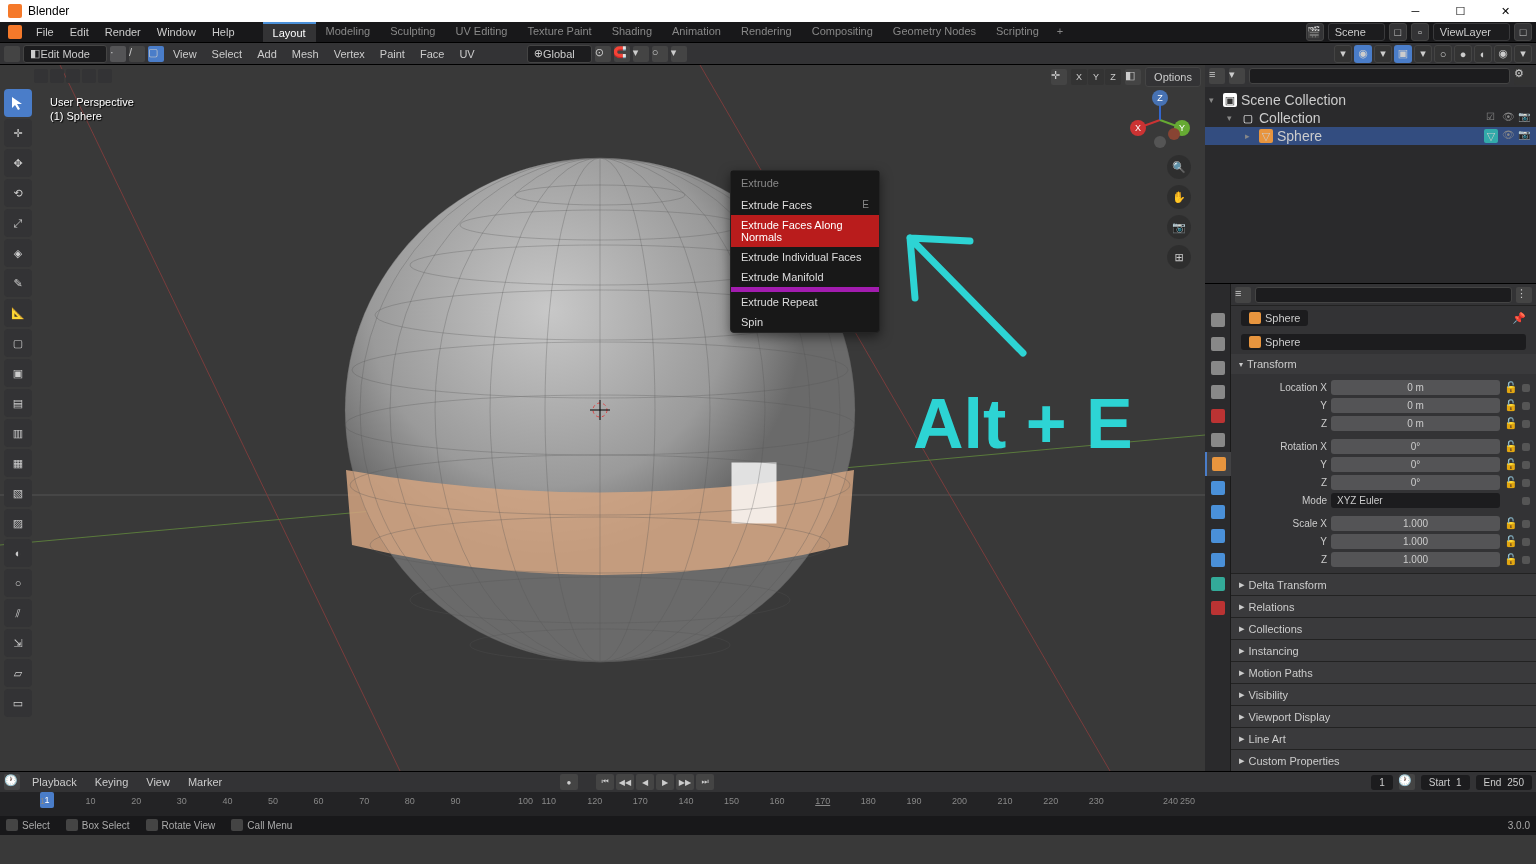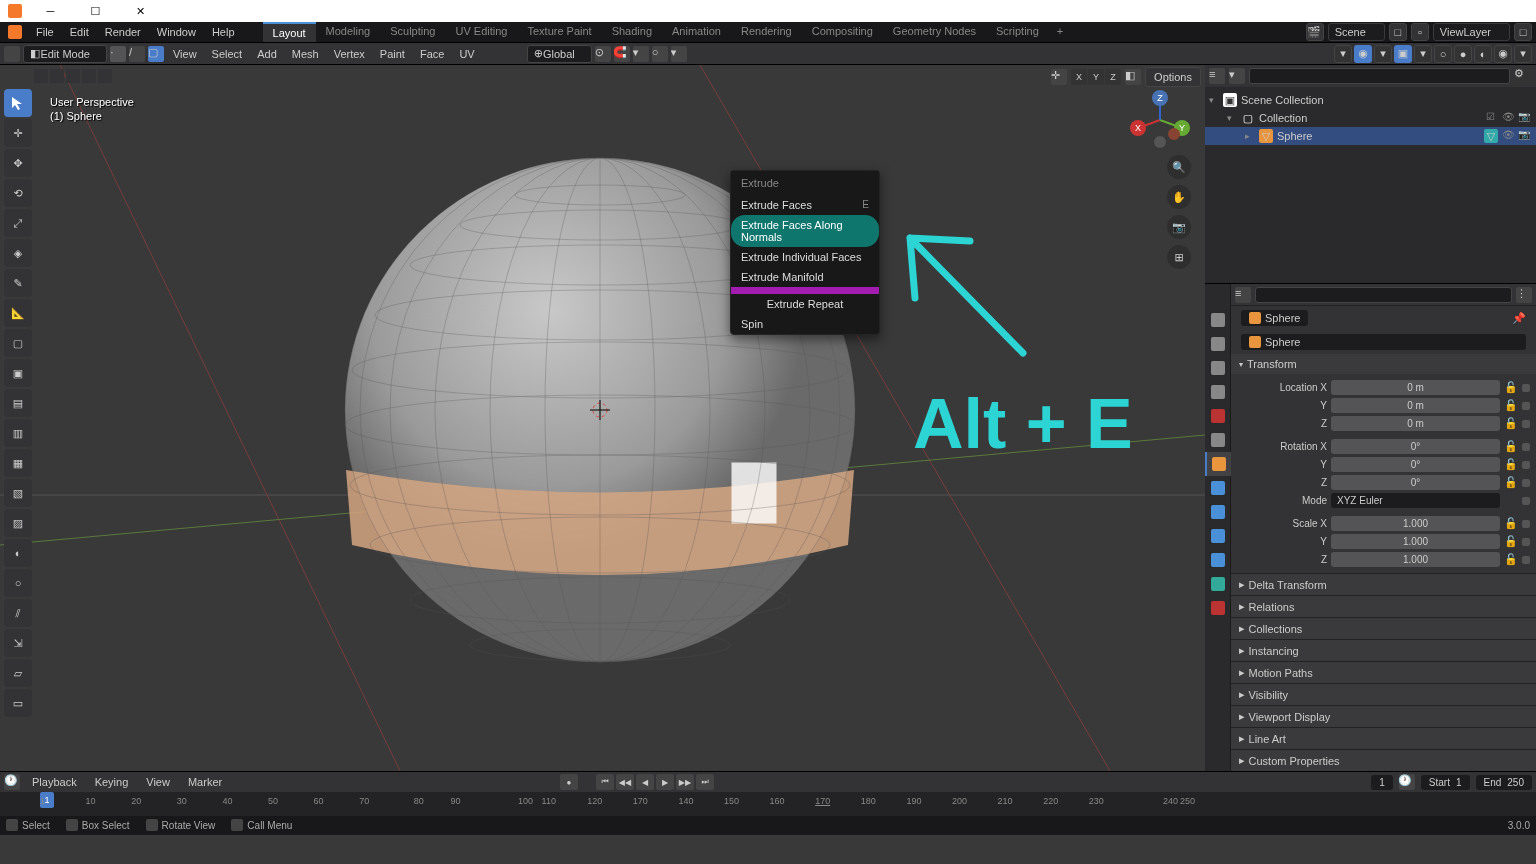--- a/index.html
+++ b/index.html
@@ -34,39 +34,39 @@
 .viewport-toolbar-left { position: absolute; top: 24px; left: 4px; display: flex; flex-direction: column; gap: 2px; }
 .vtool { width: 28px; height: 28px; background: #333335; border-radius: 4px; display: flex; align-items: center; justify-content: center; cursor: pointer; }
 .vtool.active { background: #4a7dc9; }
 .vtool-sm { width: 14px; height: 14px; background: #333335; border-radius: 2px; }
 .viewport-header-text { position: absolute; top: 30px; left: 50px; color: #fff; font-size: 11px; text-shadow: 1px 1px 1px #000; line-height: 14px; }
 .viewport-overlay-right { position: absolute; top: 90px; right: 14px; display: flex; flex-direction: column; gap: 6px; align-items: center; }
 .overlay-btn { width: 24px; height: 24px; background: rgba(40,40,40,0.6); border-radius: 12px; display: flex; align-items: center; justify-content: center; }
 .context-menu { position: absolute; top: 105px; left: 730px; background: #181818; border: 1px solid #242424; border-radius: 4px; width: 150px; box-shadow: 0 4px 12px rgba(0,0,0,0.5); }
 .context-menu-header { padding: 6px 10px; color: #888; font-size: 11px; background: #181818; }
 .context-menu-item { padding: 4px 10px; color: #ddd; font-size: 11px; cursor: pointer; display: flex; justify-content: space-between; }
-.context-menu-item.highlighted { background: #0f766e; color: #fff; border-radius: 14px; }
-.context-menu-item.divider-above { border-top: 7px solid #a21caf; justify-content: center; }
+.context-menu-item.highlighted { background: #b91c1c; color: #fff; }
+.context-menu-item.divider-above { border-top: 5px solid #a21caf; }
 .context-menu-shortcut { color: #888; font-size: 10px; }
 .options-header { position: absolute; top: 2px; right: 4px; display: flex; align-items: center; gap: 4px; }
 .options-btn { background: #333335; border-radius: 3px; padding: 3px 8px; font-size: 11px; border: 1px solid #444; }
 .axis-badges { display: flex; gap: 1px; }
 .axis-badge { width: 16px; height: 16px; background: #333; border-radius: 2px; display: flex; align-items: center; justify-content: center; font-size: 9px; }
 .right-panel { width: 331px; display: flex; flex-direction: column; background: #2a2a2c; }
 .outliner { height: 240px; border-bottom: 1px solid #000; }
 .outliner-header { height: 22px; background: #333335; display: flex; align-items: center; padding: 0 4px; gap: 4px; }
 .outliner-search { flex: 1; background: #1c1c1e; border: 1px solid #444; border-radius: 3px; height: 16px; }
 .outliner-filter { width: 18px; height: 18px; background: #333; border-radius: 2px; }
 .outliner-tree { padding: 4px 0; }
 .tree-row { height: 18px; display: flex; align-items: center; padding: 0 4px; gap: 4px; cursor: pointer; }
 .tree-row.selected { background: #334d80; }
 .tree-indent { width: 14px; }
 .tree-toggle { width: 10px; color: #888; font-size: 9px; }
 .tree-icon { width: 14px; height: 14px; border-radius: 2px; display: flex; align-items: center; justify-content: center; }
-.tree-label { flex: 1; font-size: 11px; }
+.tree-label { flex: 1; font-size: 14px; }
 .tree-vis { display: flex; gap: 2px; }
 .tree-vis-btn { width: 14px; height: 14px; color: #888; font-size: 10px; }
 .properties { flex: 1; display: flex; }
 .prop-tabs { width: 26px; background: #2a2a2c; display: flex; flex-direction: column; padding-top: 24px; gap: 0; border-right: 1px solid #1a1a1a; }
 .prop-tab { width: 26px; height: 24px; display: flex; align-items: center; justify-content: center; cursor: pointer; }
 .prop-tab.active { background: #424244; border-left: 2px solid #4a7dc9; }
 .prop-tab-icon { width: 14px; height: 14px; border-radius: 2px; }
 .prop-content { flex: 1; background: #333335; }
 .prop-header { height: 22px; background: #333335; display: flex; align-items: center; padding: 0 4px; gap: 4px; border-bottom: 1px solid #222; }
 .prop-breadcrumb { background: #1c1c1e; border-radius: 3px; padding: 2px 8px; font-size: 11px; margin: 2px 6px; display: inline-flex; align-items: center; gap: 4px; }
@@ -93,20 +93,21 @@
 .sb-item { display: flex; align-items: center; gap: 4px; }
 .sb-icon { width: 12px; height: 12px; background: #444; border-radius: 2px; }
 .sb-version { margin-left: auto; }
 .annotation { position: absolute; pointer-events: none; }
 </style>
 </head>
 <body>
 
 <div class="titlebar">
   <div class="titlebar-icon"></div>
+  <div class="titlebar-text">Blender</div>
   <div class="titlebar-controls">
     <div class="titlebar-btn">─</div>
     <div class="titlebar-btn">☐</div>
     <div class="titlebar-btn">✕</div>
   </div>
 </div>
 
 <div class="menubar">
   <div class="menubar-icon"></div>
   <div class="menubar-item">File</div>
@@ -584,21 +585,21 @@
       </div>
     <div class="timeline-ruler" id="timeline-ruler">
         <div class="tl-mark" style="left: 0px;">1</div>
         <div class="tl-mark" style="left: 45.6px;">10</div>
         <div class="tl-mark" style="left: 91.2px;">20</div>
         <div class="tl-mark" style="left: 136.8px;">30</div>
         <div class="tl-mark" style="left: 182.4px;">40</div>
         <div class="tl-mark" style="left: 228px;">50</div>
         <div class="tl-mark" style="left: 273.6px;">60</div>
         <div class="tl-mark" style="left: 319.2px;">70</div>
-        <div class="tl-mark" style="left: 364.8px; margin-left: 9px;">80</div>
+        <div class="tl-mark" style="left: 364.8px;">80</div>
         <div class="tl-mark" style="left: 410.4px;">90</div>
         <div class="tl-mark" style="left: 478px;">100</div>
         <div class="tl-mark" style="left: 501.6px;">110</div>
         <div class="tl-mark" style="left: 547.2px;">120</div>
         <div class="tl-mark" style="left: 592.8px;">170</div>
         <div class="tl-mark" style="left: 638.4px;">140</div>
         <div class="tl-mark" style="left: 684px;">150</div>
         <div class="tl-mark" style="left: 729.6px;">160</div>
         <div class="tl-mark" style="left: 775.2px; text-decoration: underline;">170</div>
         <div class="tl-mark" style="left: 820.8px;">180</div>

